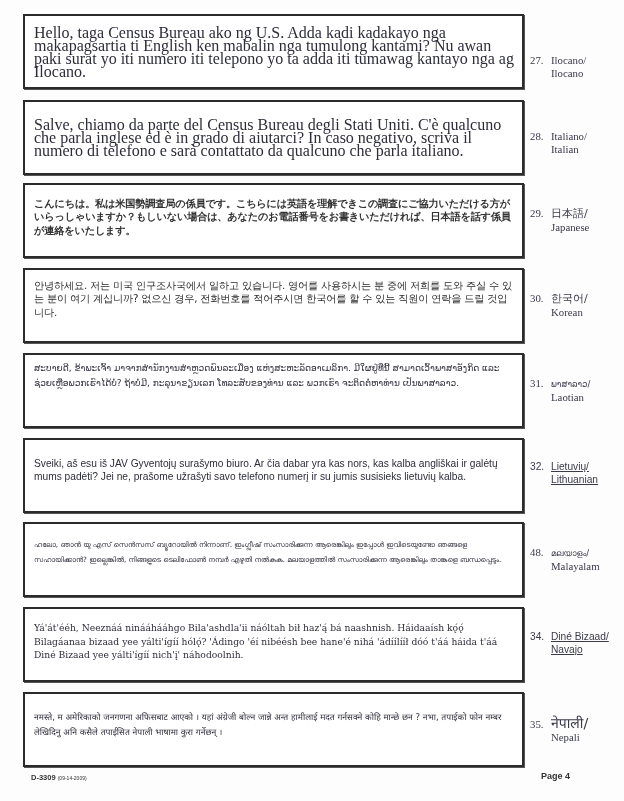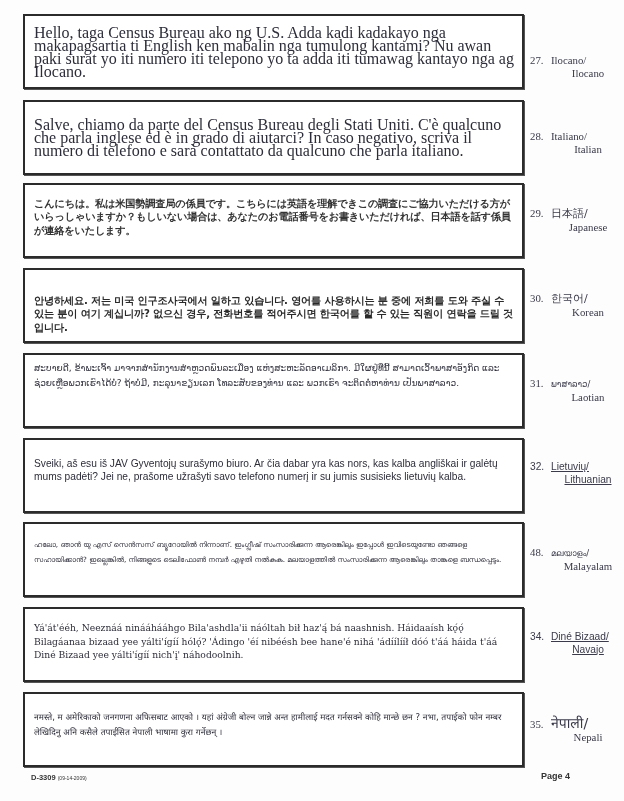--- a/index.html
+++ b/index.html
@@ -71,21 +71,20 @@
       line-height: 12.5px;
       color: #3a3a4a;
     }
     .label .num {
       display: inline-block;
       width: 21px;
     }
     .label .line2 {
       display: block;
       padding-left: 21px;
-      text-align: center;
     }
     .label.sans {
       font-family: "Liberation Sans", "DejaVu Sans", sans-serif;
       font-size: 10.2px;
       text-decoration: underline;
     }
     .native {
       font-family: "DejaVu Sans", sans-serif;
       font-size: 11px;
     }
@@ -140,21 +139,21 @@
     <div class="box-text cjk" style="top:12px;">こんにちは。私は米国勢調査局の係員です。こちらには英語を理解できこの調査にご協力いただける方がいらっしゃいますか？もしいない場合は、あなたのお電話番号をお書きいただければ、日本語を話す係員が連絡をいたします。</div>
   </div>
   <div class="label" style="top:24px;">
     <span class="num">29.</span><span class="native">日本語/</span>
     <span class="line2">Japanese</span>
   </div>
 </div>
 
 <div class="row" style="top:268px;">
   <div class="box">
-    <div class="box-text cjk" style="top:24px; font-weight:bold; color:#2a2a2a;">안녕하세요. 저는 미국 인구조사국에서 일하고 있습니다. 영어를 사용하시는 분 중에 저희를 도와 주실 수 있는 분이 여기 계십니까? 없으신 경우, 전화번호를 적어주시면 한국어를 할 수 있는 직원이 연락을 드릴 것입니다.</div>
+    <div class="box-text cjk" style="top:9px; font-weight:normal; color:#2a2a2a;">안녕하세요. 저는 미국 인구조사국에서 일하고 있습니다. 영어를 사용하시는 분 중에 저희를 도와 주실 수 있는 분이 여기 계십니까? 없으신 경우, 전화번호를 적어주시면 한국어를 할 수 있는 직원이 연락을 드릴 것입니다.</div>
   </div>
   <div class="label" style="top:24px;">
     <span class="num">30.</span><span class="native">한국어/</span>
     <span class="line2">Korean</span>
   </div>
 </div>
 
 <div class="row" style="top:353px;">
   <div class="box">
     <div class="box-text small" style="top:6px; font-size:9px; line-height:15px;">ສະບາຍດີ, ຂ້າພະເຈົ້າ ມາຈາກສຳນັກງານສຳຫຼວດພົນລະເມືອງ ແຫ່ງສະຫະລັດອາເມລິກາ. ມີໃຜຢູ່ທີ່ນີ້ ສາມາດເວົ້າພາສາອັງກິດ ແລະ ຊ່ວຍເຫຼືອພວກເຮົາໄດ້ບໍ່? ຖ້າບໍ່ມີ, ກະລຸນາຂຽນເລກ ໂທລະສັບຂອງທ່ານ ແລະ ພວກເຮົາ ຈະຕິດຕໍ່ຫາທ່ານ ເປັນພາສາລາວ.</div>

